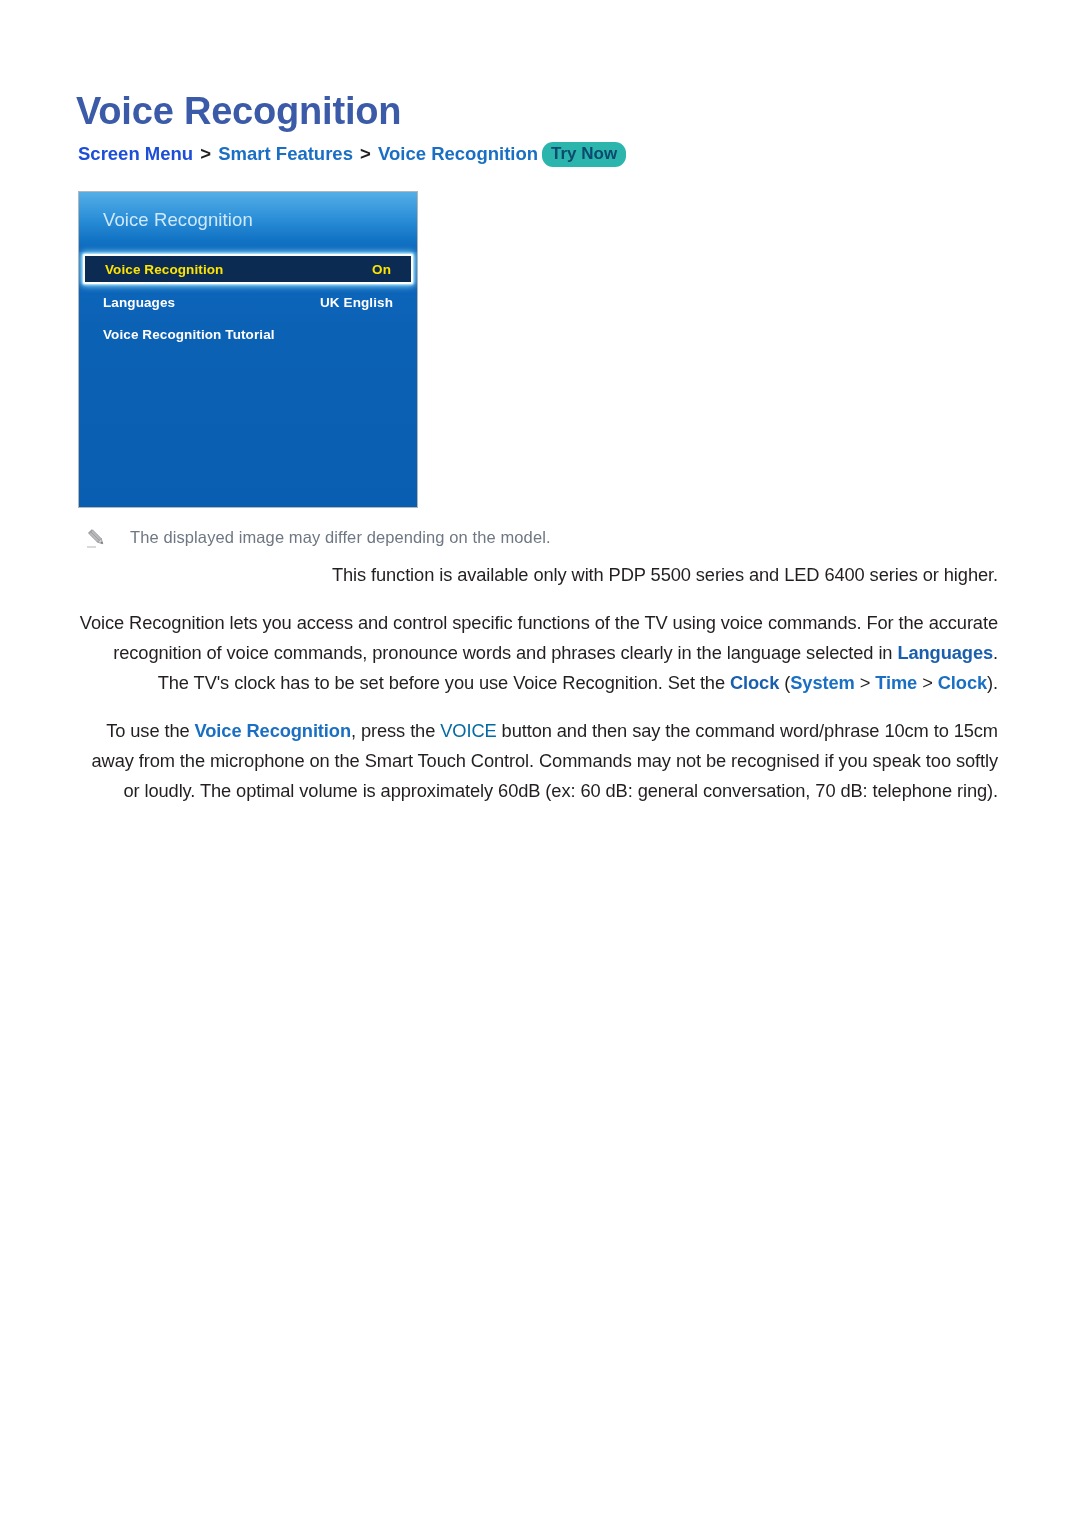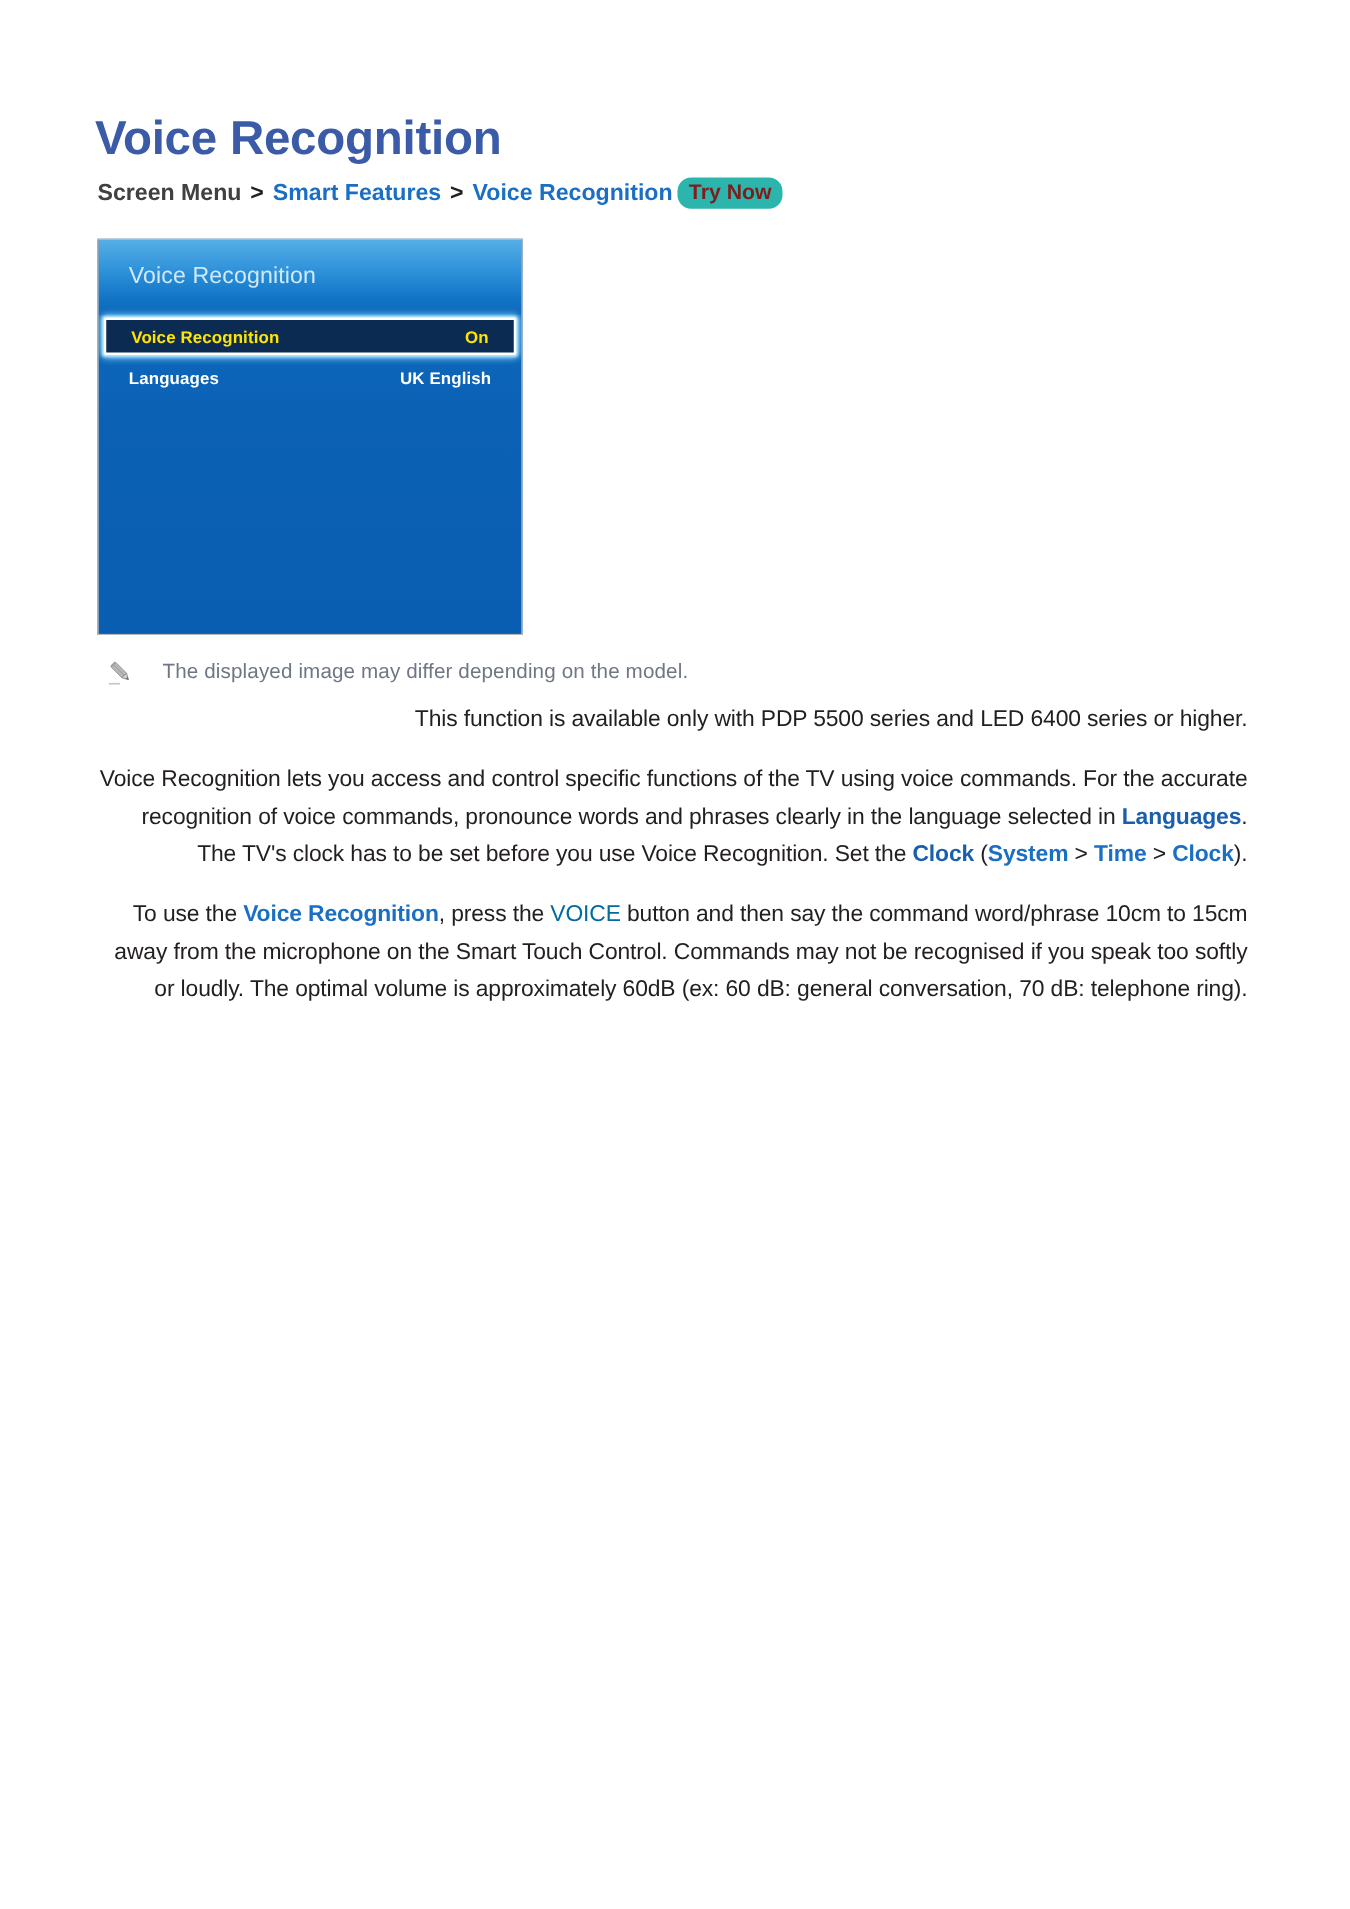--- a/index.html
+++ b/index.html
@@ -38,27 +38,27 @@
   .breadcrumb {
     position: absolute;
     left: 78px;
     top: 143px;
     font-size: 18.5px;
     font-weight: bold;
     color: #231f20;
     white-space: nowrap;
     line-height: 1;
   }
-  .breadcrumb .crumb-plain { color: #404040; }
+  .breadcrumb .crumb-plain { color: #1d4ed8; }
   .breadcrumb .crumb-link { color: #1a6fc4; }
   .breadcrumb .sep { color: #231f20; padding: 0 2px; }
   .try-now {
     display: inline-block;
     background: #2bb5ad;
-    color: #7f1d1d;
+    color: #0c4a6e;
     font-size: 17px;
     font-weight: bold;
     border-radius: 11px;
     padding: 2px 9px 3px 9px;
     margin-left: 4px;
     position: relative;
     top: -1px;
     line-height: 1.15;
   }
 
@@ -208,20 +208,24 @@
           <span class="rlabel">Voice Recognition</span>
           <span class="rvalue">On</span>
         </div>
 
         <div class="tv-row">
           <span class="rlabel">Languages</span>
           <span class="rvalue">UK English</span>
         </div>
 
 
+        <div class="tv-row">
+          <span class="rlabel">Voice Recognition Tutorial</span>
+          <span class="rvalue"></span>
+        </div>
 
       </div>
     </div>
   </div>
 
   <div class="note">
     <span class="note-icon">
       <svg width="24" height="24" viewBox="0 0 24 24" aria-hidden="true">
         <g transform="rotate(-45 12 12)">
           <rect x="9.4" y="3.2" width="5.2" height="12.2" fill="#b9b9bc" stroke="#8f8f93" stroke-width="0.7"></rect>

